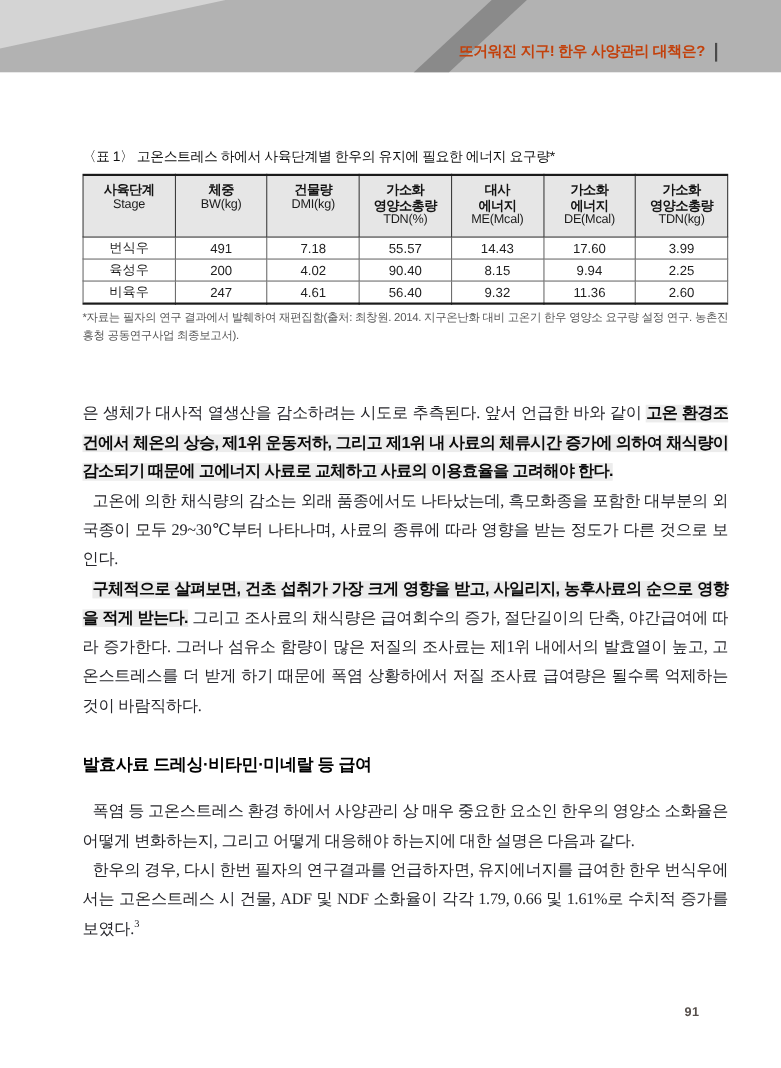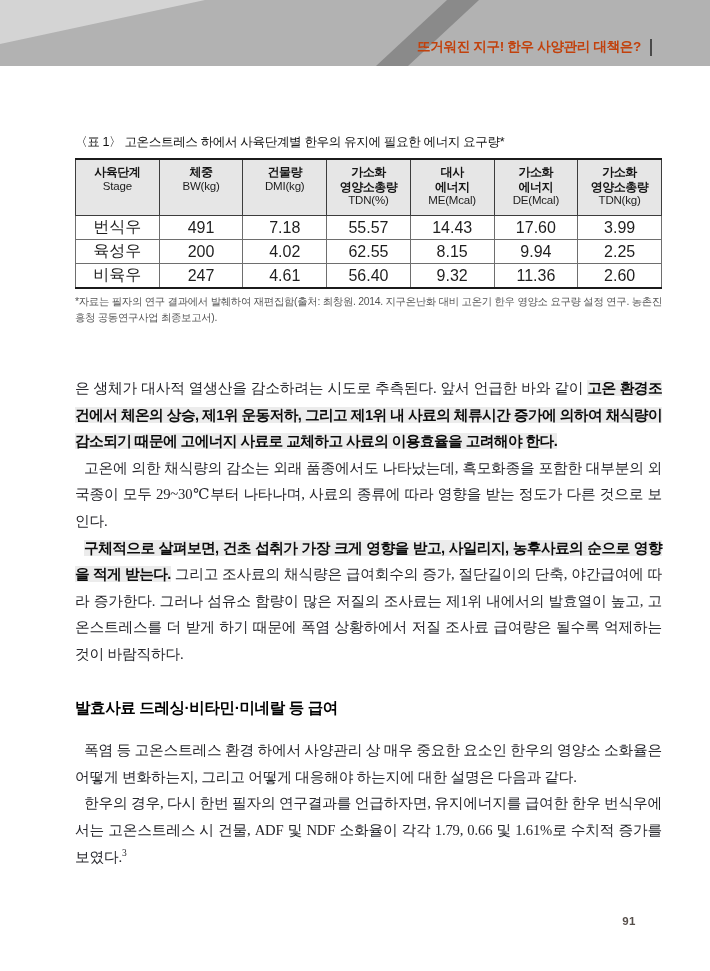--- a/index.html
+++ b/index.html
@@ -33,21 +33,21 @@
   table.energy th {
     background:#e6e6e6; border:1px solid #3d3d3d; border-top:none;
     padding:5px 2px 4px; height:46px; vertical-align:top; font-weight:normal;
   }
   .hcell { display:flex; flex-direction:column; justify-content:flex-start;
     height:100%; align-items:center; }
   .hcell .ko { white-space:pre-line; font-weight:700; font-size:12px;
     line-height:14.5px; color:#141414; letter-spacing:-0.5px; }
   .hcell .en { font-size:11.5px; color:#1c1c1c; letter-spacing:-0.2px; }
   table.energy td {
-    border:1px solid #6e6e6e; text-align:center; font-size:16px;
+    border:1px solid #6e6e6e; text-align:center; font-size:12px;
     padding:1px 2px; color:#1e1e1e; height:14.5px; background:#fff;
   }
   .table-footnote {
     font-size:10.4px; line-height:15.5px; color:#555; margin-top:5px;
     letter-spacing:-0.3px; text-align:justify;
   }
   
   .body-blocks {
     margin-top:50px;
     font-family:"Liberation Serif","DejaVu Serif", serif;
@@ -148,21 +148,21 @@
             <td>7.18</td>
             <td>55.57</td>
             <td>14.43</td>
             <td>17.60</td>
             <td>3.99</td>
           </tr>
           <tr>
             <td>육성우</td>
             <td>200</td>
             <td>4.02</td>
-            <td>62.55</td>
+            <td>90.40</td>
             <td>8.15</td>
             <td>9.94</td>
             <td>2.25</td>
           </tr>
           <tr>
             <td>비육우</td>
             <td>247</td>
             <td>4.61</td>
             <td>56.40</td>
             <td>9.32</td>

